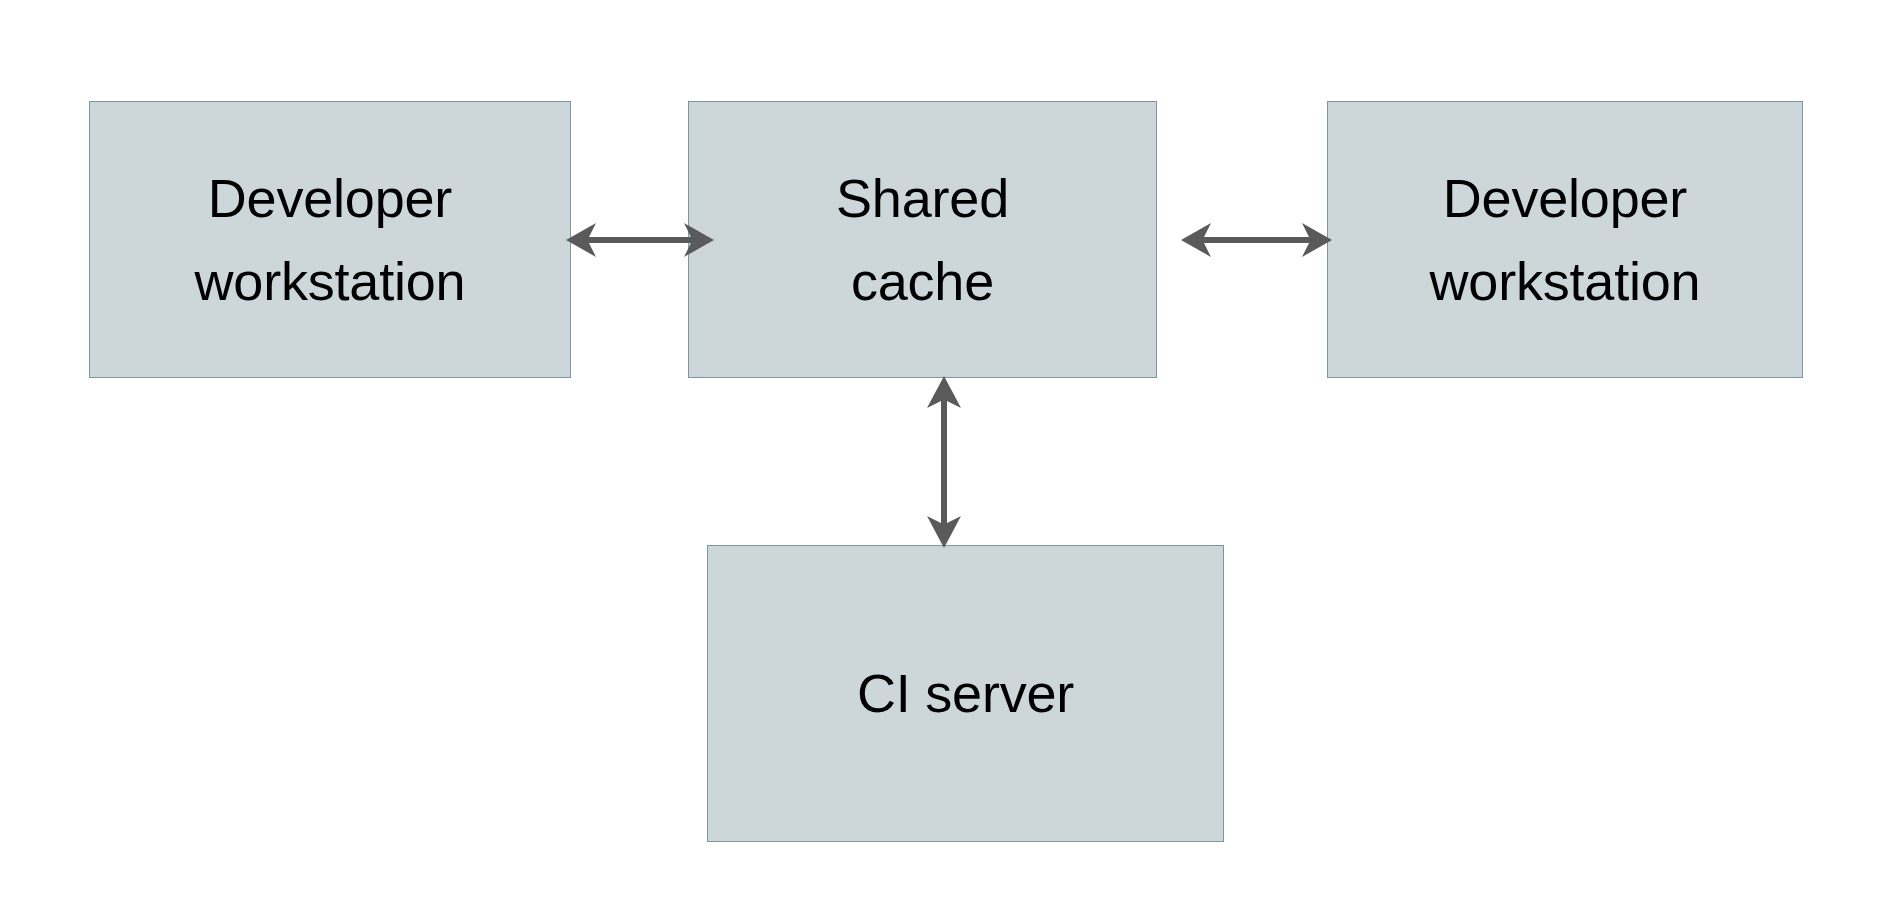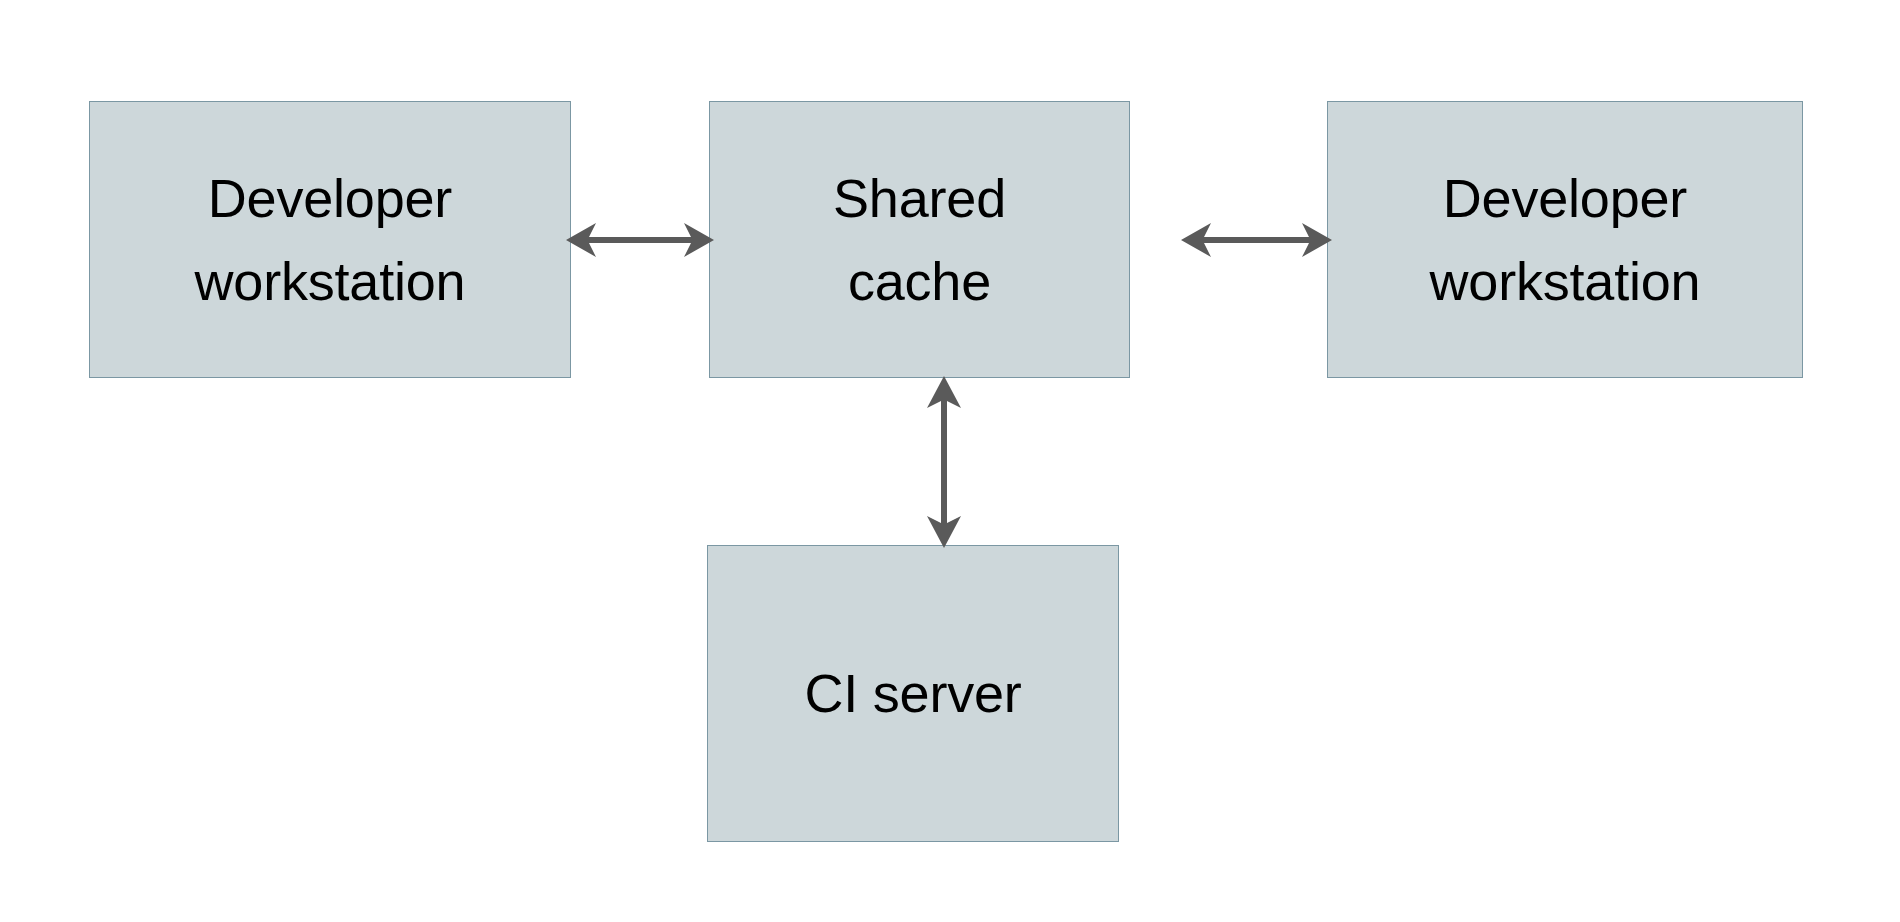--- a/index.html
+++ b/index.html
@@ -33,23 +33,23 @@
     font-family: Liberation Sans, sans-serif;
     font-size: 54px;
     line-height: 1.52;
     color: #000000;
     font-weight: 400;
     letter-spacing: -0.2px;
     white-space: pre-line;
     padding: 0 8px;
   }
   #box-dev-left   { left: 89px;   top: 101px; width: 482px; height: 277px; }
-  #box-shared     { left: 709px;  top: 101px; width: 421px; height: 277px; }
+  #box-shared     { left: 688px;  top: 101px; width: 469px; height: 277px; }
   #box-dev-right  { left: 1327px; top: 101px; width: 476px; height: 277px; }
-  #box-ci         { left: 707px;  top: 545px; width: 412px; height: 297px; }
+  #box-ci         { left: 707px;  top: 545px; width: 517px; height: 297px; }
 
   .connector {
     position: absolute;
     overflow: visible;
   }
   #conn-left-shared  { left: 566px; top: 214px; width: 148px; height: 52px; }
   #conn-shared-right { left: 1181px; top: 214px; width: 151px; height: 52px; }
   #conn-shared-ci    { left: 918px;  top: 376px; width: 52px;  height: 172px; }
 </style>
 </head>

